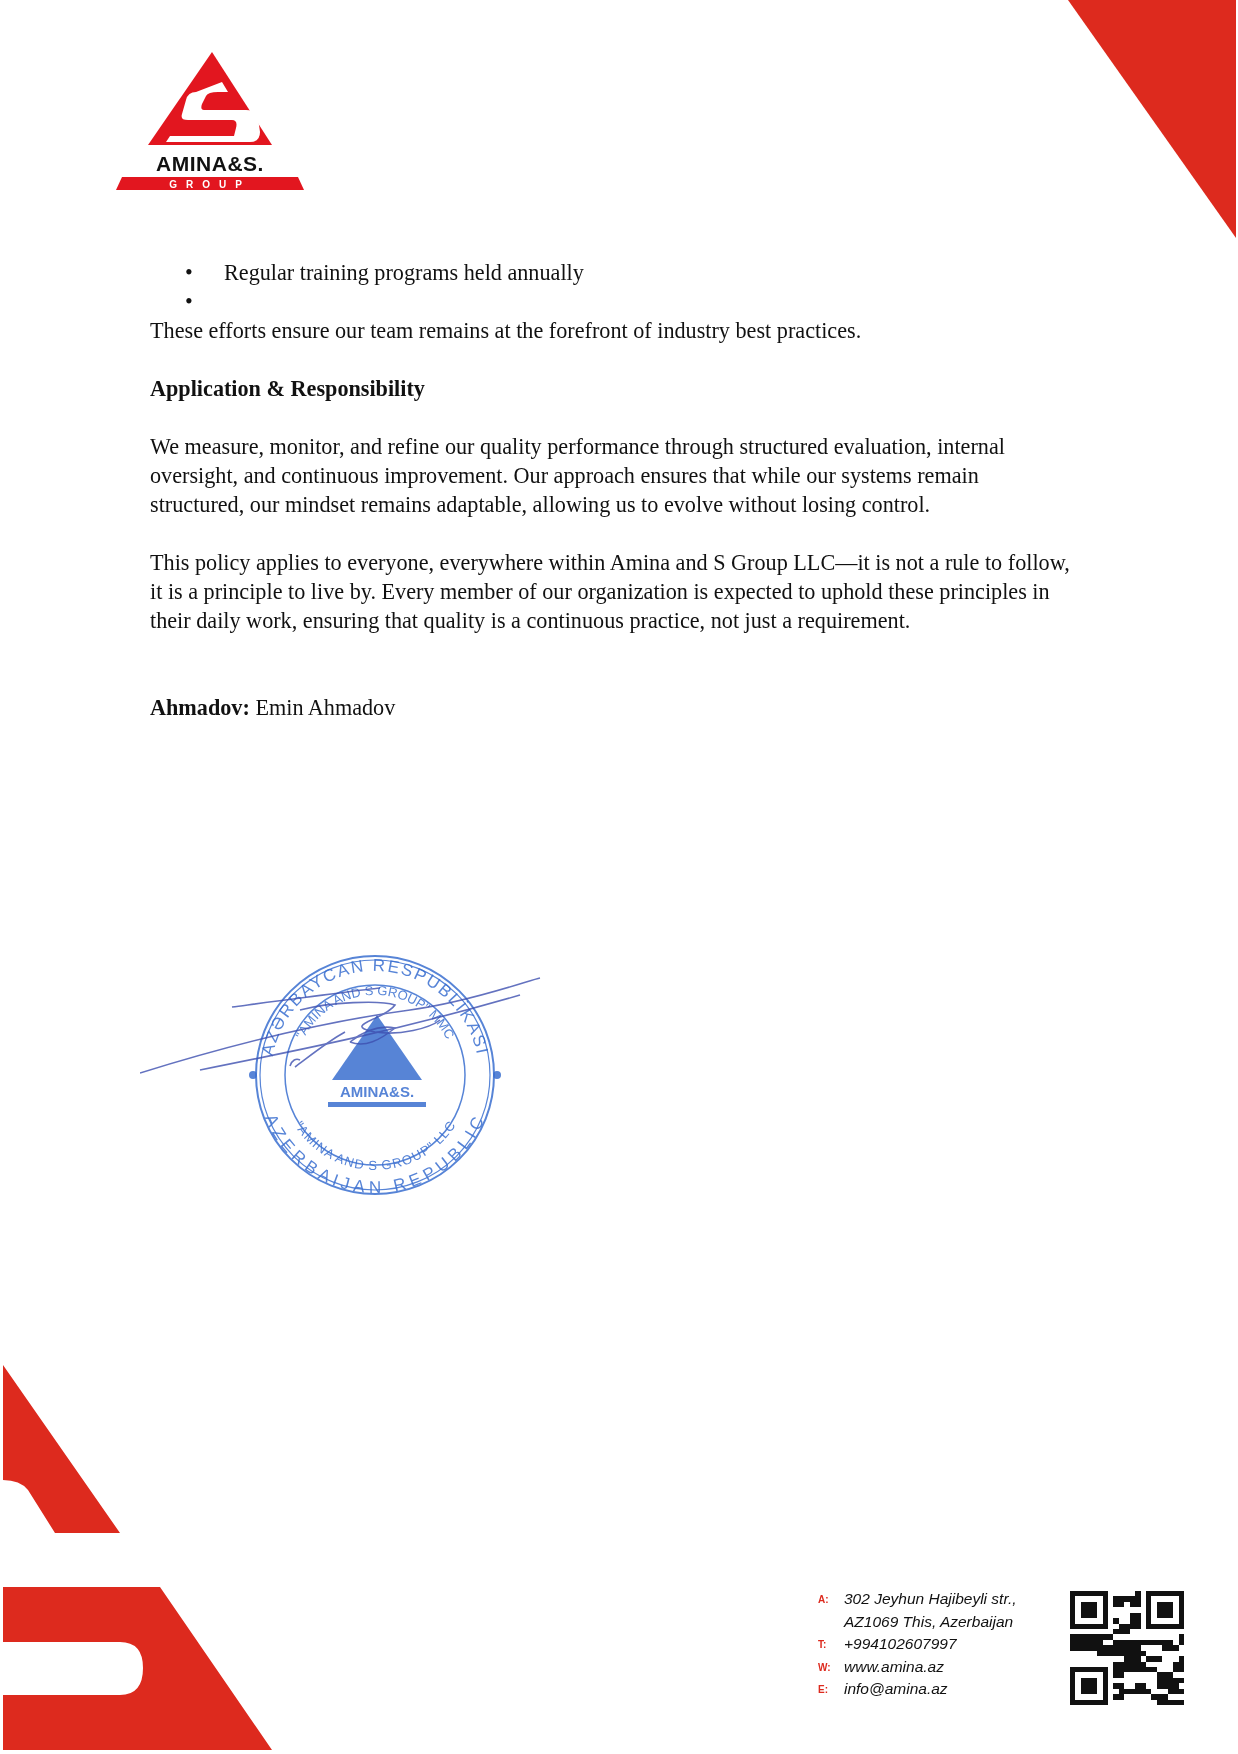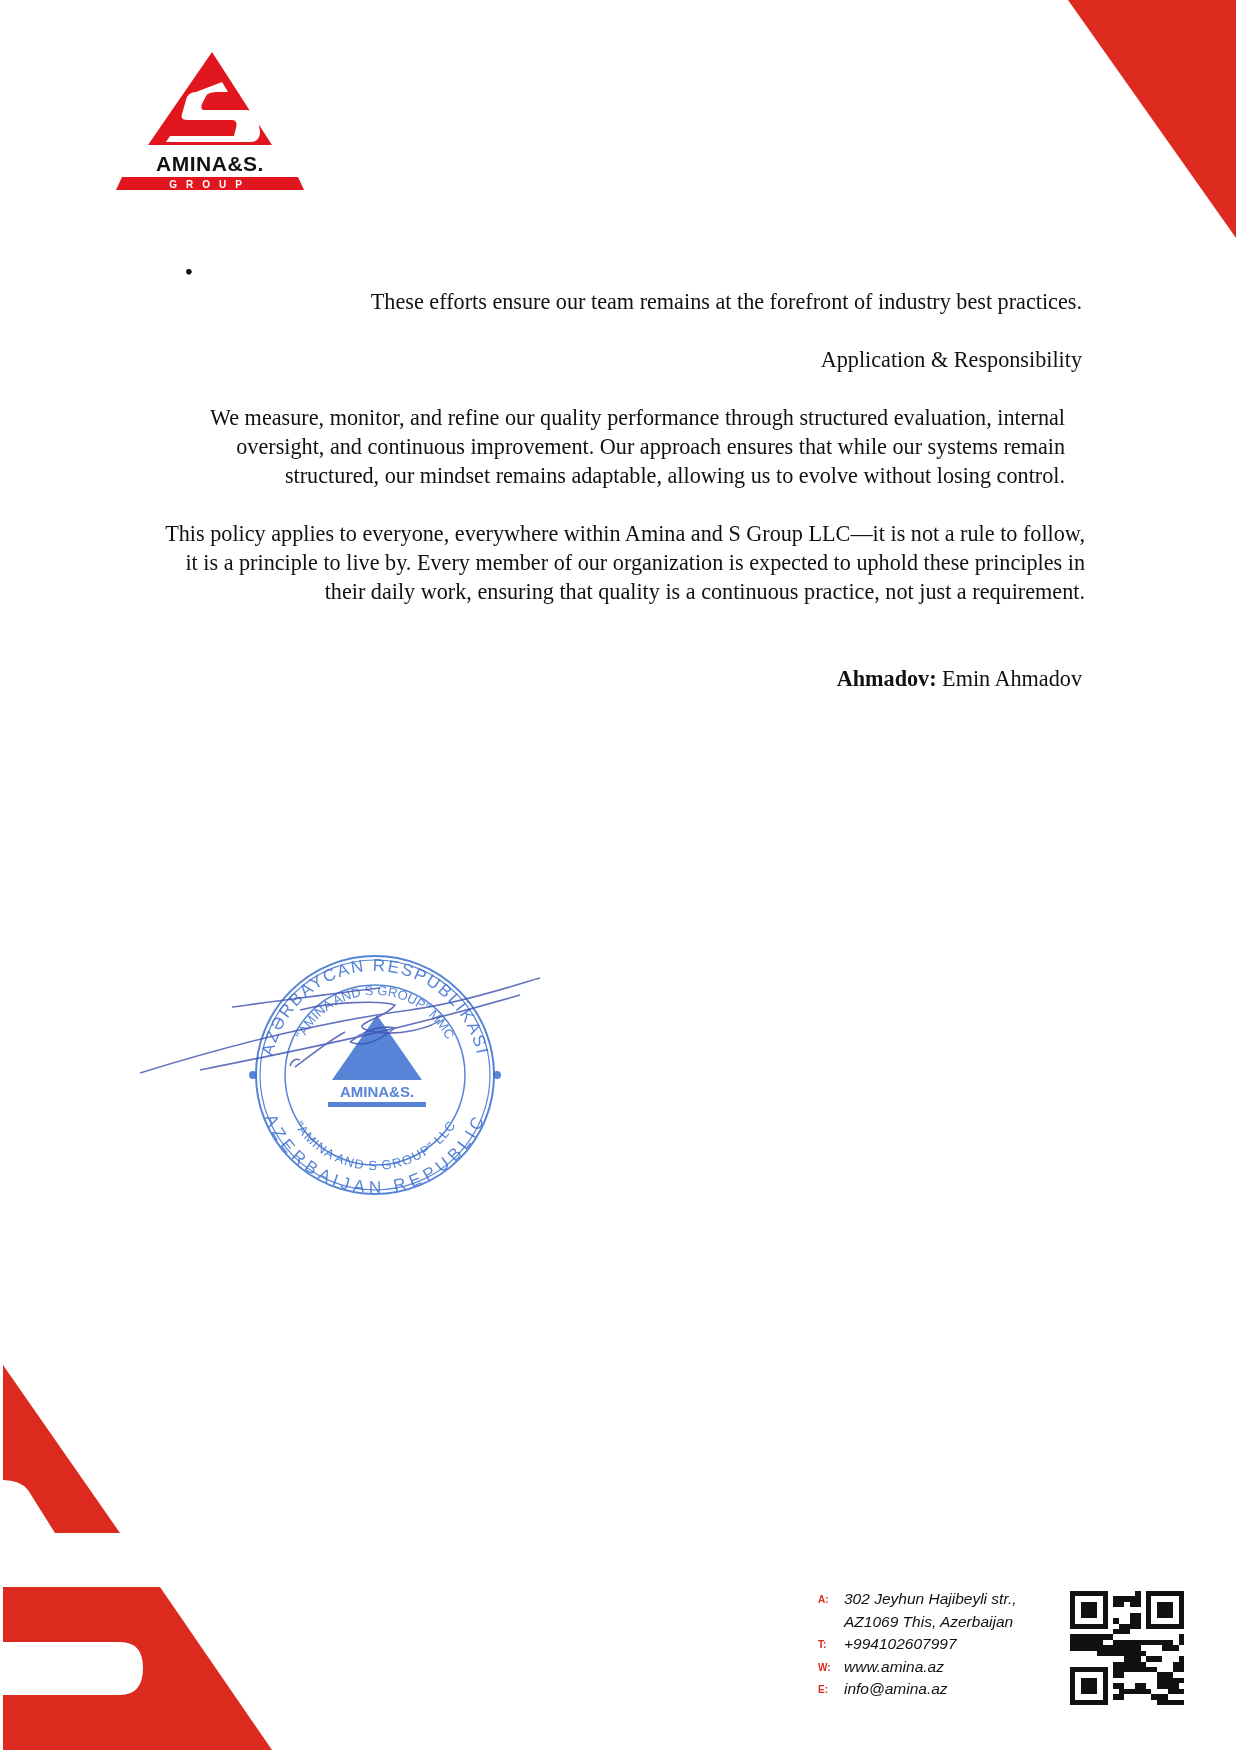--- a/index.html
+++ b/index.html
@@ -4,25 +4,25 @@
   <style>
     html, body { margin: 0; padding: 0; background: #ffffff; }
     body { width: 1238px; height: 1754px; position: relative; overflow: hidden; }
     .page { position: absolute; left: 0; top: 0; width: 1004px; height: 1754px; background: #fff; }
     .deco { position: absolute; }
     .logo { position: absolute; left: 100px; top: 40px; width: 220px; height: 160px; }
     .body-text {
       position: absolute; left: 150px; top: 258px; width: 940px;
       font-family: "Liberation Serif", serif; font-size: 22.2px; line-height: 29px; color: #111;
     }
-    .body-text p { margin: 0 8px 29px 0; text-align: right; }
+    .body-text p { margin: 0 0 29px 0; }
     .body-text ul { margin: 0 0 29px 0; padding: 0; list-style: none; }
     .body-text li { position: relative; padding-left: 74px; }
     .body-text li .bullet { position: absolute; left: 35px; top: 0; }
-    .heading { font-weight: normal; }
+    .heading { font-weight: bold; }
     .director { margin-top: 58px !important; }
     .director b { font-weight: bold; }
     .signature-area { position: absolute; left: 140px; top: 940px; width: 480px; height: 280px; }
     .contact {
       position: absolute; left: 818px; top: 1588px; width: 240px;
       font-family: "Liberation Sans", sans-serif; font-style: italic; font-size: 15.5px; line-height: 22.5px; color: #111;
     }
     .contact .row { position: relative; padding-left: 26px; white-space: nowrap; }
     .contact .lbl { position: absolute; left: 0; top: 1px; font-style: normal; font-weight: bold; font-size: 10px; color: #dd2a1e; }
     .qr { position: absolute; left: 1070px; top: 1591px; width: 114px; height: 114px; }
@@ -44,21 +44,21 @@
   <svg class="logo" viewBox="0 0 220 160" width="220" height="160">
     <polygon points="112,12 172,105 48,105" fill="#e2161f"></polygon>
     <path d="M96,52 Q88,52 86,60 L82,74 Q80,80 88,80 L132,80 Q138,80 136,88 L134,96 L70,96 L66,102 L150,102 Q160,102 160,92 L158,78 Q156,70 146,70 L104,70 Q100,70 102,64 L106,56 Q108,52 118,52 L128,52 L122,42 Z" fill="#ffffff"></path>
     <text x="110" y="131" text-anchor="middle" font-family="Liberation Sans, sans-serif" font-weight="bold" font-size="21" fill="#111" letter-spacing="0.5">AMINA&amp;S.</text>
     <polygon points="22,137 198,137 204,150 16,150" fill="#e2161f"></polygon>
     <text x="110" y="148" text-anchor="middle" font-family="Liberation Sans, sans-serif" font-weight="bold" font-size="10" fill="#ffffff" letter-spacing="9">GROUP</text>
   </svg>
 
   <div class="body-text">
     <ul>
-      <li><span class="bullet">•</span></li>
+      <li><span class="bullet">•</span><span>Regular training programs held annually</span></li>
       <li><span class="bullet">•</span></li>
     </ul>
     <p>These efforts ensure our team remains at the forefront of industry best practices.</p>
     <p class="heading">Application &amp; Responsibility</p>
     <p style="width:915px">We measure, monitor, and refine our quality performance through structured evaluation, internal oversight, and continuous improvement. Our approach ensures that while our systems remain structured, our mindset remains adaptable, allowing us to evolve without losing control.</p>
     <p style="width:935px">This policy applies to everyone, everywhere within Amina and S Group LLC—it is not a rule to follow, it is a principle to live by. Every member of our organization is expected to uphold these principles in their daily work, ensuring that quality is a continuous practice, not just a requirement.</p>
     <p class="director"><b>Ahmadov:</b><span> Emin Ahmadov</span></p>
   </div>
 
   <svg class="signature-area" viewBox="0 0 480 280" width="480" height="280">

